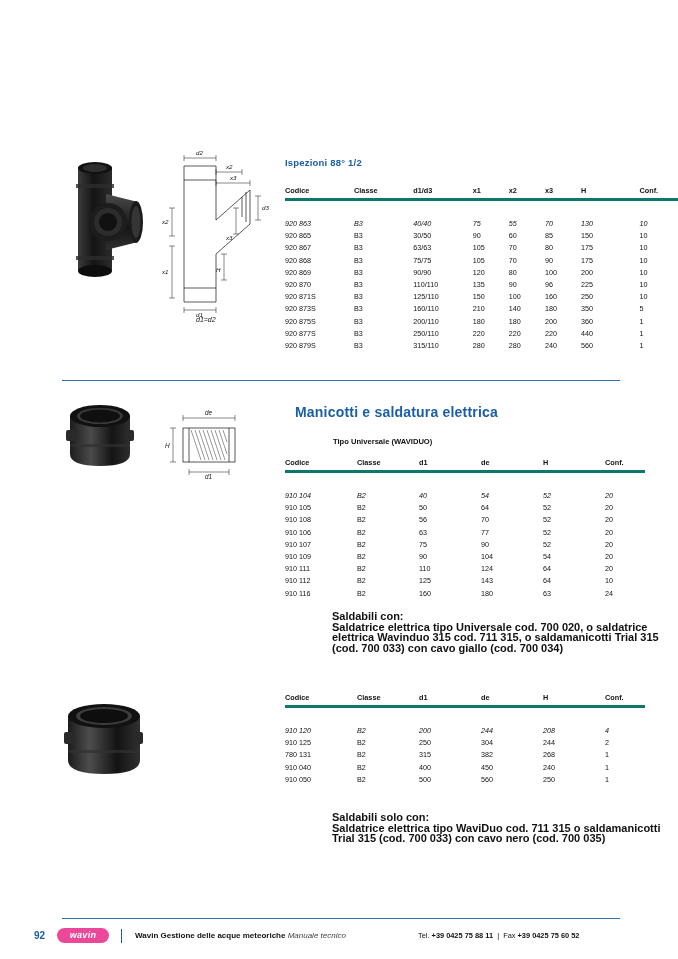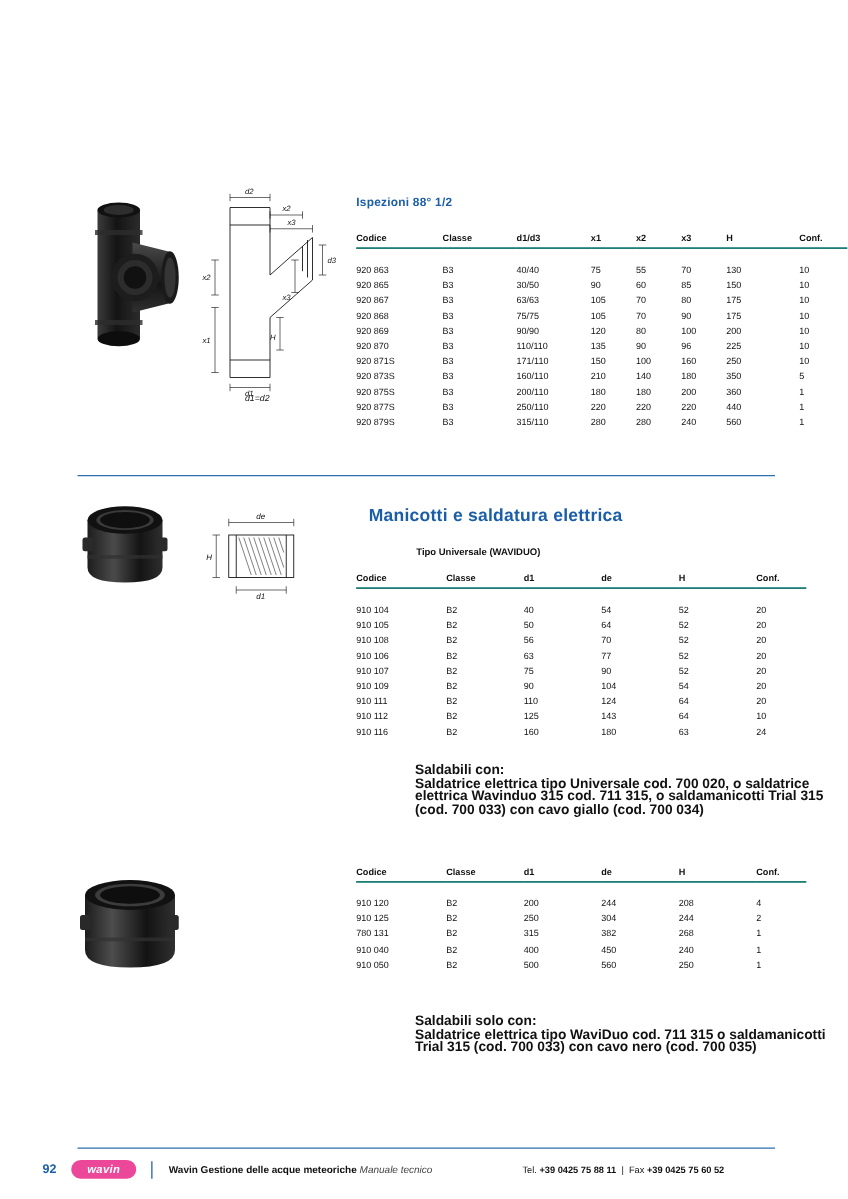--- a/index.html
+++ b/index.html
@@ -64,25 +64,26 @@
     text-align: left;
     padding: 0 0 3px 0;
     font-size: 7.3px;
     white-space: nowrap;
   }
   table.spec td {
     padding: 1.6px 0;
     white-space: nowrap;
   }
   table.spec tr.header-row th {
-    border-bottom: 1px solid #0f766e;
+    border-bottom: 3px solid #0f766e;
     padding-bottom: 3px;
   }
   table.spec tr.first-data td {
-    padding-top: 12px;
+    padding-top: 18px;
+    font-style: italic;
   }
   .c-code  { width: 72px; }
   .c-class { width: 62px; }
   .c-d     { width: 62px; margin-left: 34px; }
   .c-x     { width: 38px; }
   .c-h     { width: 62px; }
   .c-conf  { width: 40px; }
 
   
   #table1 { left: 285px; top: 186px; }
@@ -369,21 +370,21 @@
         <td>110/110</td>
         <td>135</td>
         <td>90</td>
         <td>96</td>
         <td>225</td>
         <td>10</td>
       </tr>
       <tr>
         <td>920 871S</td>
         <td>B3</td>
-        <td>171/110</td>
+        <td>125/110</td>
         <td>150</td>
         <td>100</td>
         <td>160</td>
         <td>250</td>
         <td>10</td>
       </tr>
       <tr>
         <td>920 873S</td>
         <td>B3</td>
         <td>160/110</td>

